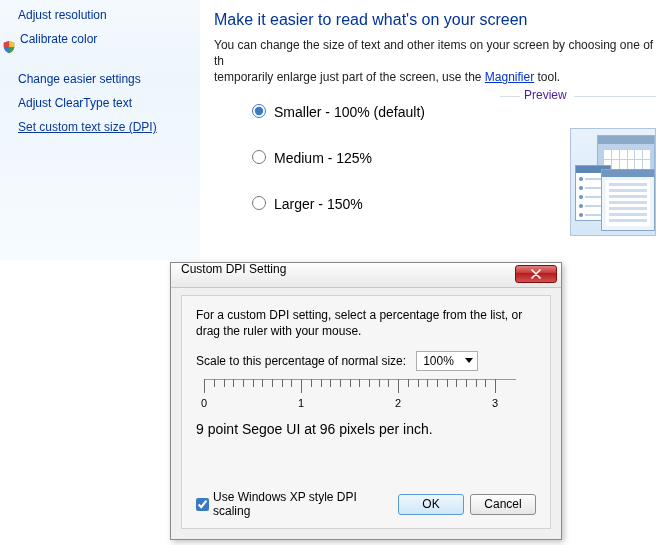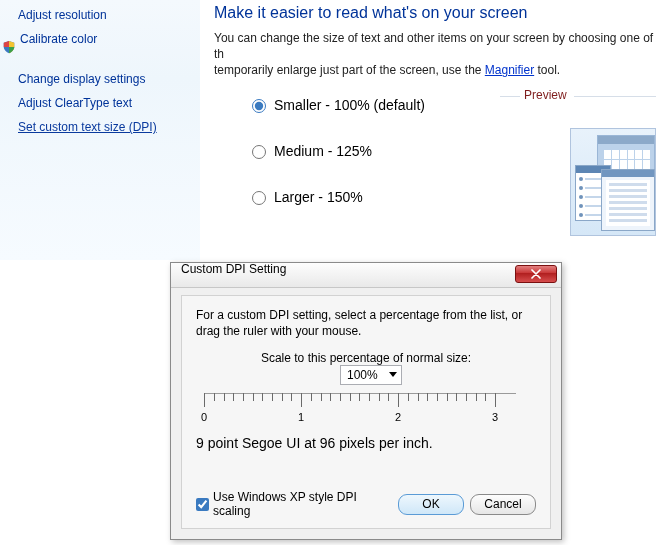--- a/index.html
+++ b/index.html
@@ -58,56 +58,56 @@
     margin-right: 4px;
     flex: 0 0 14px;
   }
   .left-panel .calib-row a { margin-bottom: 16px; }
 
   .main-area {
     position: absolute;
     left: 210px;
     top: 0;
     width: 446px;
-    padding: 4px 0 0 4px;
+    padding: 11px 0 0 4px;
   }
   .main-title {
     color: #003399;
     font-size: 16px;
     margin-bottom: 8px;
   }
   .main-desc {
     font-size: 12px;
     color: #222;
     line-height: 1.35;
     margin-bottom: 18px;
   }
   .main-desc a { color: #0033cc; text-decoration: underline; cursor: pointer; }
 
   .dpi-options {
     margin-left: 38px;
   }
   .opt-row {
     display: flex;
-    align-items: flex-end;
+    align-items: flex-start;
     margin-bottom: 30px;
   }
   .opt-row input[type=radio] {
     width: 14px; height: 14px;
     margin: 0 8px 0 0;
     accent-color: #3a7ac0;
   }
   .opt-row .opt-label { font-size: 14px; color: #000; }
 
   .preview-label {
     position: absolute;
     left: 520px;
     top: 88px;
     font-size: 12px;
-    color: #7f1d1d;
+    color: #4c1d95;
     background: #fff;
     padding: 0 4px;
   }
   .preview-box {
     position: absolute;
     left: 570px;
     top: 128px;
     width: 86px;
     height: 108px;
     border: 1px solid #b0c4de;
@@ -211,21 +211,20 @@
     font-size: 12px;
     color: #000;
     line-height: 1.3;
     margin-bottom: 12px;
   }
   .dialog .scale-row {
     display: flex;
     align-items: center;
     font-size: 12px;
     margin-bottom: 8px;
-    flex-direction: column;
   }
   .dialog .scale-row .sel {
     margin-left: 10px;
     border: 1px solid #abadb3;
     background: #fff;
     width: 62px; height: 20px;
     display: flex; align-items: center;
     padding-left: 6px;
     font-size: 12px;
     position: relative;
@@ -283,21 +282,21 @@
   }
   .dialog .bottom-row input[type=checkbox]{
     width:13px; height:13px; margin:0;
     accent-color:#3a7ac0;
   }
   .dialog .bottom-row .spacer { flex: 1; }
   .dialog .btn {
     min-width: 66px;
     height: 21px;
     border: 1px solid #8a8a8a;
-    border-radius: 9px;
+    border-radius: 3px;
     font-size: 12px;
     display: flex; align-items: center; justify-content: center;
     margin-left: 6px;
     cursor: pointer;
     background: linear-gradient(to bottom, #fdfdfd, #e6e6e6);
   }
   .dialog .btn.ok {
     background: linear-gradient(to bottom, #eef7fd, #cfe7f8);
     border-color: #5a9bd6;
   }
@@ -314,21 +313,21 @@
     <div class="calib-row">
       <svg class="shield" viewBox="0 0 16 16">
         <path d="M8 1 L14 3 V8 C14 11 11 14 8 15 C5 14 2 11 2 8 V3 Z" fill="#3a7ac0"></path>
         <path d="M8 1 L14 3 V8 C14 11 11 14 8 15 Z" fill="#f4c430"></path>
         <path d="M8 1 L2 3 V8 L8 8 Z" fill="#d44"></path>
         <path d="M8 8 L14 8 V8 C14 11 11 14 8 15 Z" fill="#3aa04a"></path>
       </svg>
       <a>Calibrate color</a>
     </div>
 
-    <a>Change display settings</a>
+    <a>Change easier settings</a>
     <a>Adjust ClearType text</a>
     <a class="current">Set custom text size (DPI)</a>
   </div>
 
   <div class="main-area">
     <div class="main-title">Make it easier to read what's on your screen</div>
     <div class="main-desc">
       <span>You can change the size of text and other items on your screen by choosing one of th</span><br>
       <span>temporarily enlarge just part of the screen, use the </span><a>Magnifier</a><span> tool.</span>
     </div>

